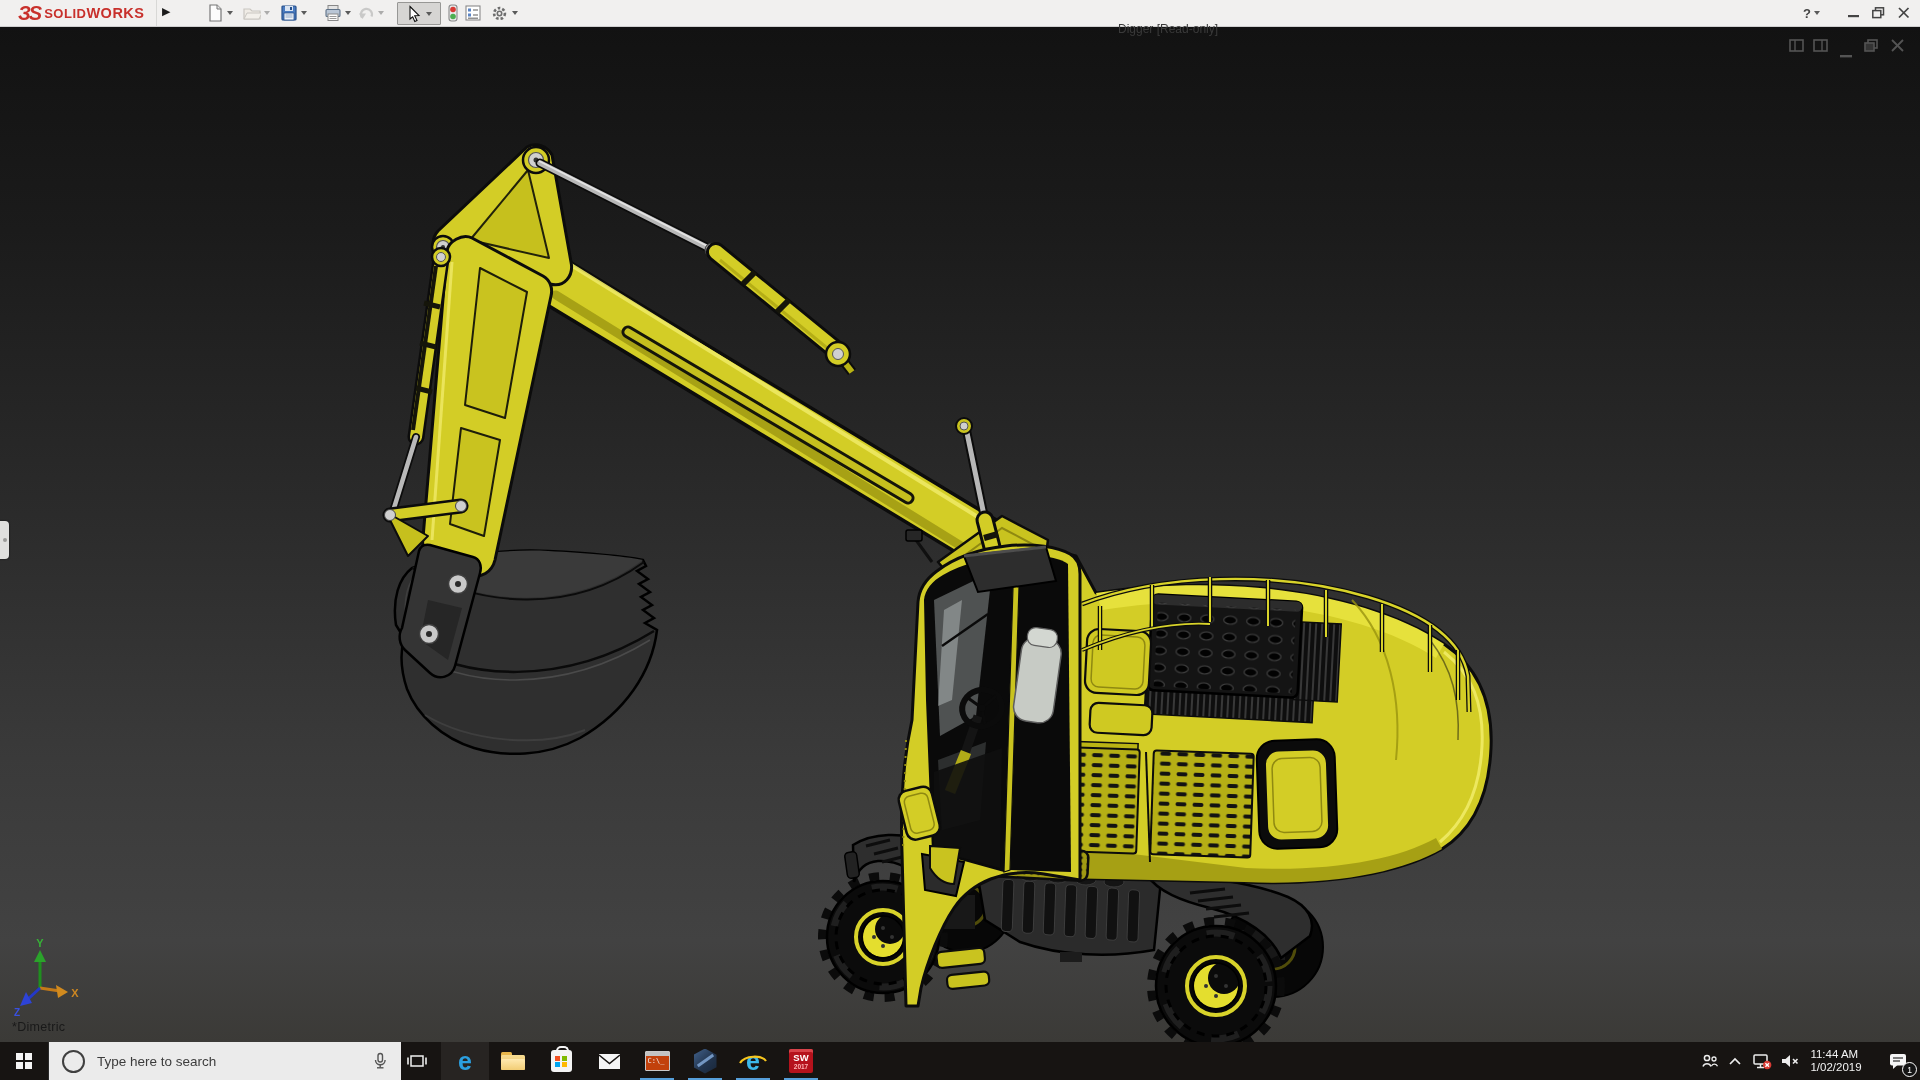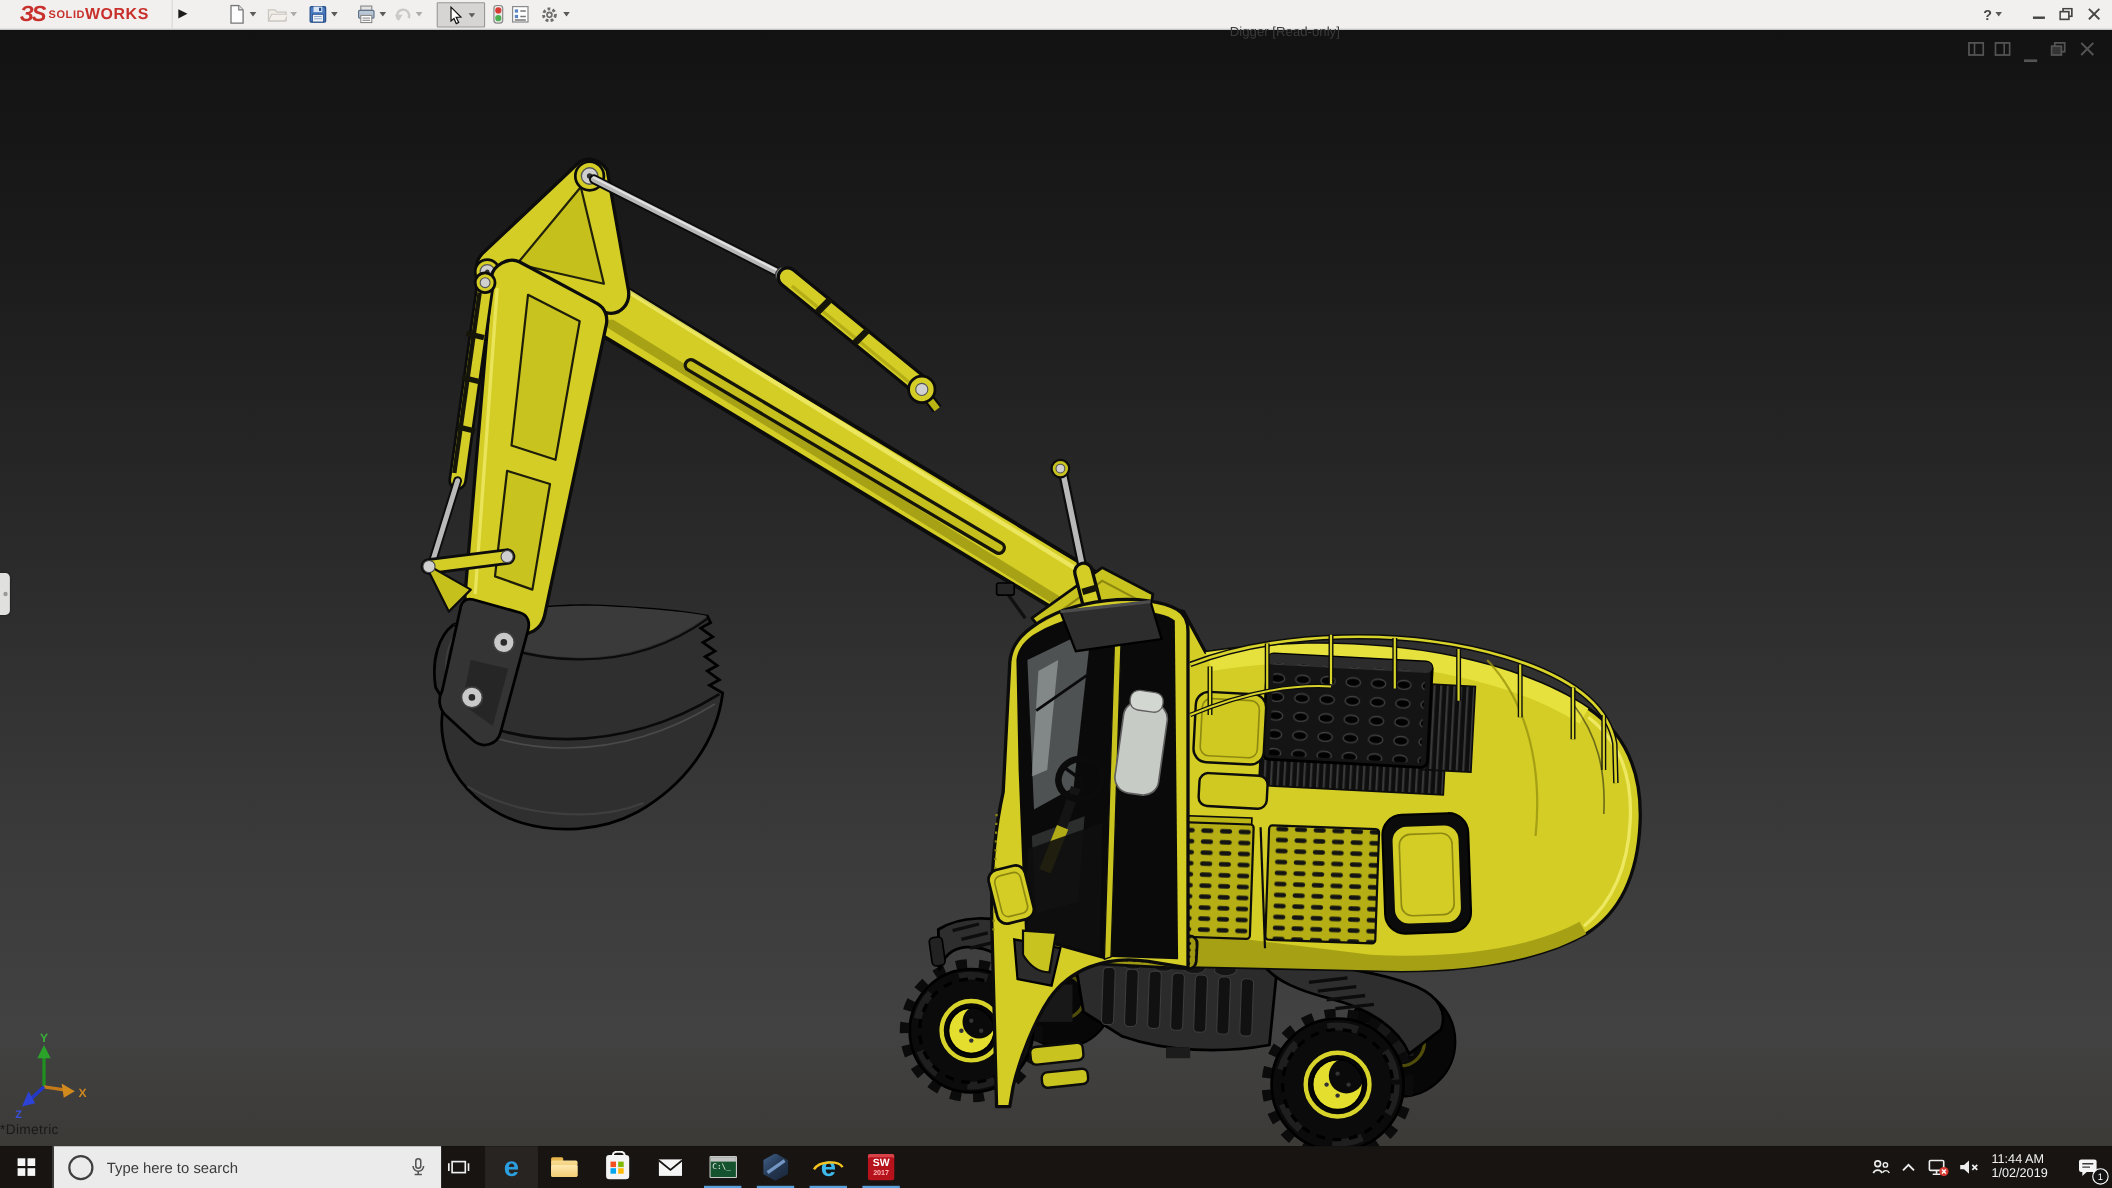--- a/index.html
+++ b/index.html
@@ -3,21 +3,21 @@
 <meta charset="utf-8">
 <style>
   html,body{margin:0;padding:0;width:1920px;height:1080px;overflow:hidden;
     font-family:"Liberation Sans",sans-serif;background:#000;}
   
   #titlebar{position:absolute;left:0;top:0;width:1920px;height:26px;background:#f1f0ef;
     border-bottom:1px solid #cfcfcf;z-index:40;}
   #sw-logo{position:absolute;left:18px;top:2px;height:22px;display:flex;align-items:center;
     color:#c8302b;white-space:nowrap;}
   #sw-logo .mark{font-weight:bold;font-style:italic;font-size:20px;letter-spacing:-2px;margin-right:4px;}
-  #sw-logo .solid{font-weight:bold;font-size:10px;letter-spacing:.5px;}
+  #sw-logo .solid{font-weight:bold;font-size:13px;letter-spacing:.5px;}
   #sw-logo .works{font-weight:bold;font-size:14.5px;letter-spacing:.5px;}
   #logo-divider{position:absolute;left:156px;top:0;width:1px;height:26px;background:#d8d8d6;}
   #flyout-arrow{position:absolute;left:162px;top:5px;font-size:11px;color:#1b1b1b;cursor:default;}
   .tbw{position:absolute;top:2px;height:22px;display:flex;align-items:center;gap:3px;}
   .tbw svg{display:block;}
   .caret{width:0;height:0;border-left:3.5px solid transparent;border-right:3.5px solid transparent;
     border-top:4px solid #5a5a5a;}
   .grayed{opacity:.45;}
   #tb-select{left:397px;width:42px;background:#d6d5d3;border:1px solid #979795;border-radius:1px;
     justify-content:center;top:2px;height:21px;}
@@ -27,21 +27,21 @@
   
   #viewport{position:absolute;left:0;top:26px;width:1920px;height:1016px;
     background:linear-gradient(180deg,#121212 0%,#1b1b1b 20%,#2b2b2b 48%,#3a3a3a 72%,#424242 90%,#3b3a37 100%);
     z-index:1;}
   #model-svg{position:absolute;left:0;top:0;}
   .docctl{position:absolute;top:12px;opacity:.85;}
   #left-flyout-tab{position:absolute;left:0;top:495px;width:9px;height:38px;background:#e0e0de;
     border-radius:0 4px 4px 0;box-shadow:0 0 2px rgba(0,0,0,.6);}
   #left-flyout-tab .dot{position:absolute;left:2.5px;top:17px;width:4px;height:4px;border-radius:50%;
     background:#9a9a98;}
-  #orientation-label{position:absolute;left:0;top:994px;font-size:12.5px;color:#191919;letter-spacing:.3px;}
+  #orientation-label{position:absolute;left:12px;top:994px;font-size:12.5px;color:#191919;letter-spacing:.3px;}
   
   #taskbar{position:absolute;left:0;top:1042px;width:1920px;height:38px;background:#171412;z-index:50;}
   #start-btn{position:absolute;left:0;top:0;width:48px;height:38px;display:flex;align-items:center;justify-content:center;}
   #win-logo{display:grid;grid-template-columns:7.5px 7.5px;grid-template-rows:7.5px 7.5px;gap:1.5px;}
   #win-logo span{background:#f5f5f5;}
   #search-box{position:absolute;left:48px;top:0;width:352px;height:38px;background:#ebebeb;
     display:flex;align-items:center;border-left:1px solid #2a2a2a;}
   #cortana-ring{width:19px;height:19px;border:2.4px solid #3f3f3f;border-radius:50%;margin:0 10px 0 13px;flex:none;}
   #search-input{flex:1;border:none;outline:none;background:transparent;font-size:13.5px;color:#222;
     font-family:"Liberation Sans",sans-serif;}
@@ -54,21 +54,21 @@
   .ie-e{font-size:25px;font-weight:bold;color:#3cb8ea;line-height:1;position:relative;}
   .folder{position:relative;width:24px;height:18px;}
   .folder .back{position:absolute;left:0;top:0;width:11px;height:5px;background:#e8b64c;border-radius:1.5px 1.5px 0 0;}
   .folder .body{position:absolute;left:0;top:2.5px;width:24px;height:15px;background:linear-gradient(#f7dc92,#e9bd5e);border-radius:1.5px;}
   .folder .front{position:absolute;left:0;top:7px;width:24px;height:10.5px;background:linear-gradient(#ffe9b0,#f2cd74);border-radius:1.5px;}
   .store-bag{position:relative;width:21px;height:22px;background:#f4f4f4;border-radius:3px;}
   .store-bag .handle{position:absolute;left:5px;top:-4px;width:9px;height:7px;border:2px solid #f4f4f4;
     border-bottom:none;border-radius:5px 5px 0 0;}
   .store-flag{position:absolute;left:4.5px;top:5.5px;display:grid;grid-template-columns:5px 5px;grid-template-rows:5px 5px;gap:1.5px;}
   .store-flag i{display:block;}
-  .cmd-box{position:relative;width:23px;height:18px;background:#14532d;border:1px solid #c9c9c9;border-radius:1px;}
+  .cmd-box{position:relative;width:23px;height:18px;background:#c2410c;border:1px solid #c9c9c9;border-radius:1px;}
   .cmd-box .bar{position:absolute;left:0;top:0;width:100%;height:3.5px;background:#c3c3c3;}
   .cmd-box .txt{position:absolute;left:2px;top:5px;font-size:7px;color:#efefef;font-family:"DejaVu Sans Mono",monospace;}
   .hexagon{width:23px;height:25px;background:linear-gradient(135deg,#41618b 0%,#22344d 55%,#182639 100%);
     clip-path:polygon(50% 0,100% 25%,100% 75%,50% 100%,0 75%,0 25%);position:relative;}
   .hexagon .slash{position:absolute;left:2px;top:10px;width:19px;height:3px;background:#7396c2;transform:rotate(-35deg);}
   .sw-cube{position:relative;width:24px;height:24px;background:#b5121c;border-radius:2px;
     box-shadow:inset 0 3px 0 #d8434a;display:flex;flex-direction:column;align-items:center;justify-content:center;}
   .sw-cube .l1{font-size:9.5px;font-weight:bold;color:#fff;line-height:10px;}
   .sw-cube .l2{font-size:6.5px;font-weight:bold;color:#ffb3b3;line-height:7px;}
   #tray{position:absolute;right:0;top:0;height:38px;display:flex;align-items:center;}

